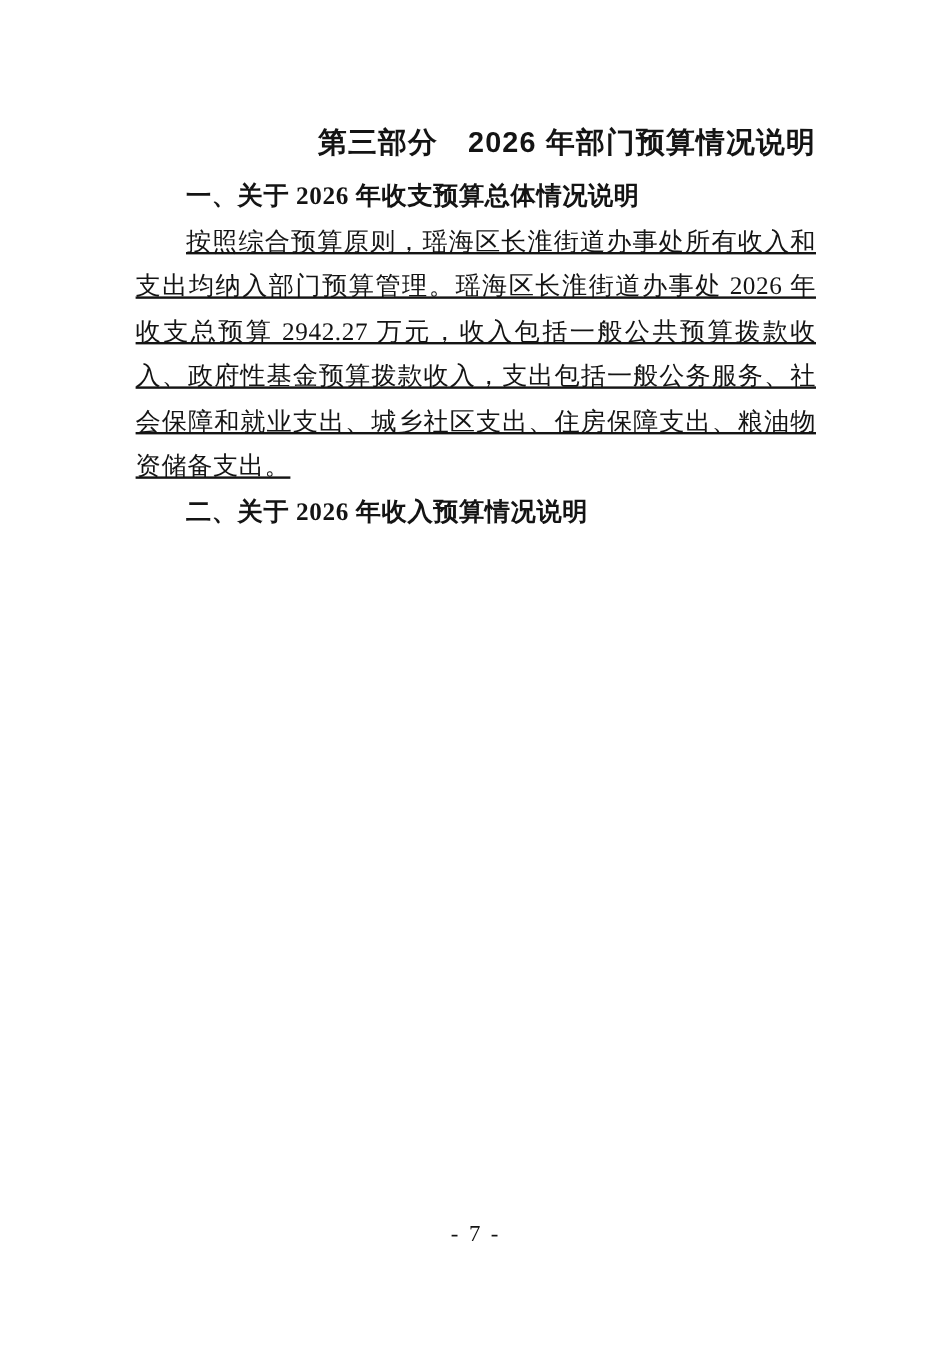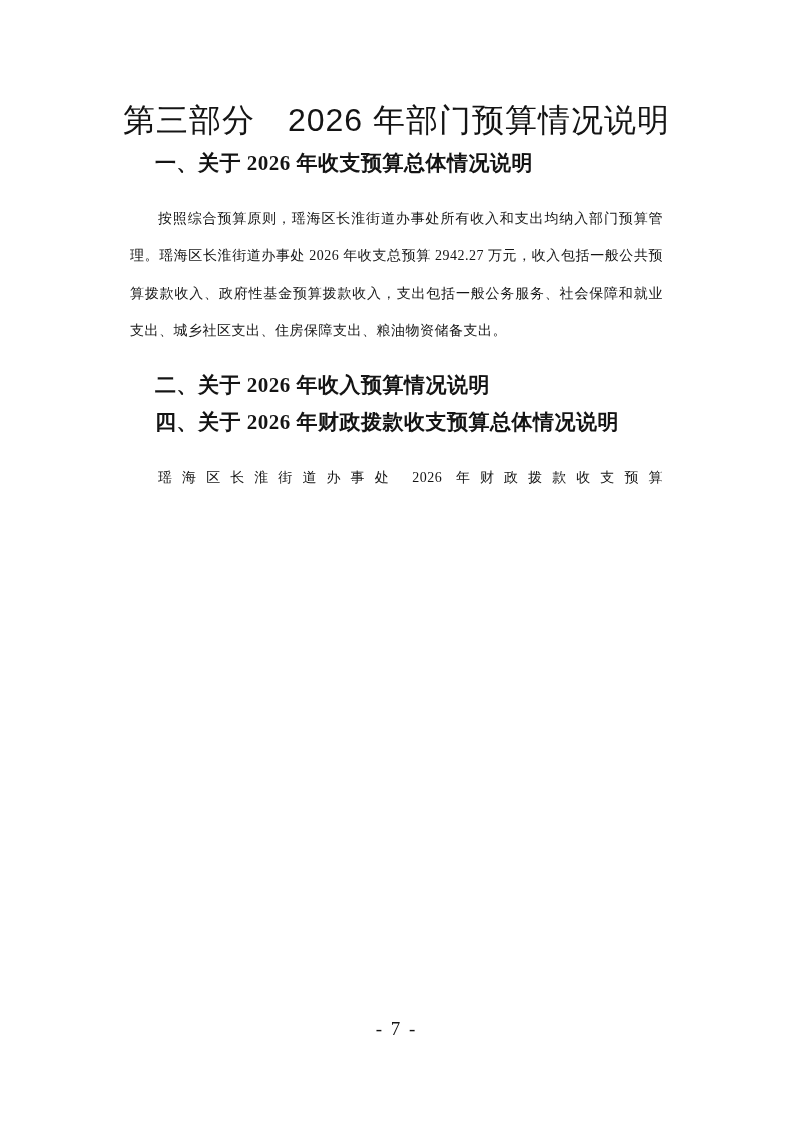--- a/index.html
+++ b/index.html
@@ -9,45 +9,46 @@
     height: 1122px;
     margin: 0 auto;
     background: #ffffff;
     box-sizing: border-box;
     padding: 97px 113px 0 113px;
     overflow: hidden;
     color: #141414;
   }
   .doc-title {
     font-family: "Liberation Sans", "DejaVu Sans", sans-serif;
-    font-weight: 400;
-    font-size: 32px;
+    font-weight: 700;
+    font-size: 24px;
     line-height: 46px;
-    text-align: center;
+    text-align: right;
     letter-spacing: 1px;
     margin: 0 0 2px 0;
   }
   .sec-heading {
     font-family: Liberation Serif, serif;
     font-weight: 700;
     font-size: 21px;
     line-height: 37.5px;
     text-indent: 2em;
     letter-spacing: 0.5px;
     margin: 0;
   }
   .sec-body {
     font-family: "Liberation Serif", "DejaVu Serif", serif;
-    font-size: 14px;
+    font-size: 21px;
     line-height: 37.5px;
     text-indent: 2em;
     letter-spacing: 0.5px;
-    margin: 17px;
+    margin: 0;
     text-align: justify;
     text-justify: inter-character;
+    text-decoration: underline;
   }
   .sec-body.stretch-last {
     text-align-last: justify;
   }
   .page-footer {
     position: absolute;
     left: 0;
     right: 0;
     top: 1014px;
     text-align: center;
@@ -68,20 +69,16 @@
   <section>
     <h2 class="sec-heading">一、关于 2026 年收支预算总体情况说明</h2>
     <p class="sec-body">按照综合预算原则，瑶海区长淮街道办事处所有收入和支出均纳入部门预算管理。瑶海区长淮街道办事处 2026 年收支总预算 2942.27 万元，收入包括一般公共预算拨款收入、政府性基金预算拨款收入，支出包括一般公务服务、社会保障和就业支出、城乡社区支出、住房保障支出、粮油物资储备支出。</p>
   </section>
 
   <section>
     <h2 class="sec-heading">二、关于 2026 年收入预算情况说明</h2>
   </section>
 
 
-  <section>
-    <h2 class="sec-heading">四、关于 2026 年财政拨款收支预算总体情况说明</h2>
-    <p class="sec-body stretch-last">瑶海区长淮街道办事处 2026 年财政拨款收支预算</p>
-  </section>
 
   <div class="page-footer">- 7 -</div>
 
 </div>
 
 </body></html>

